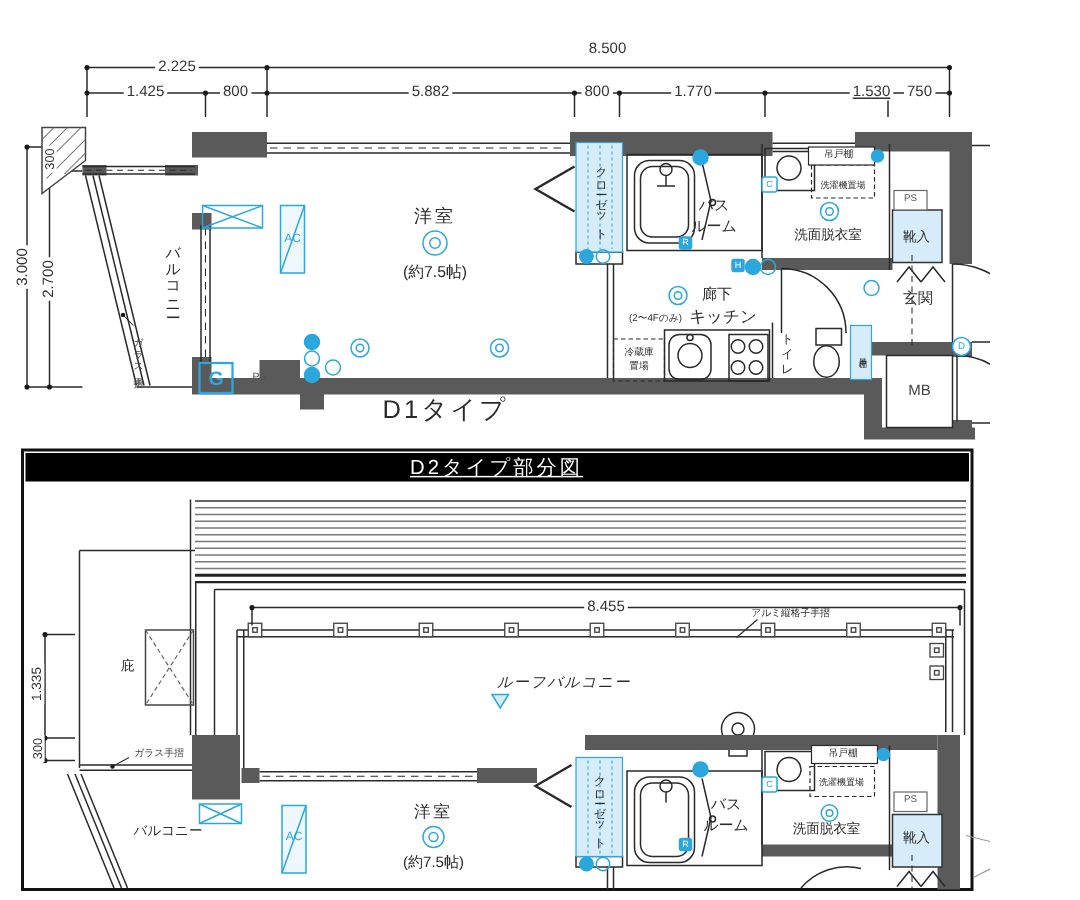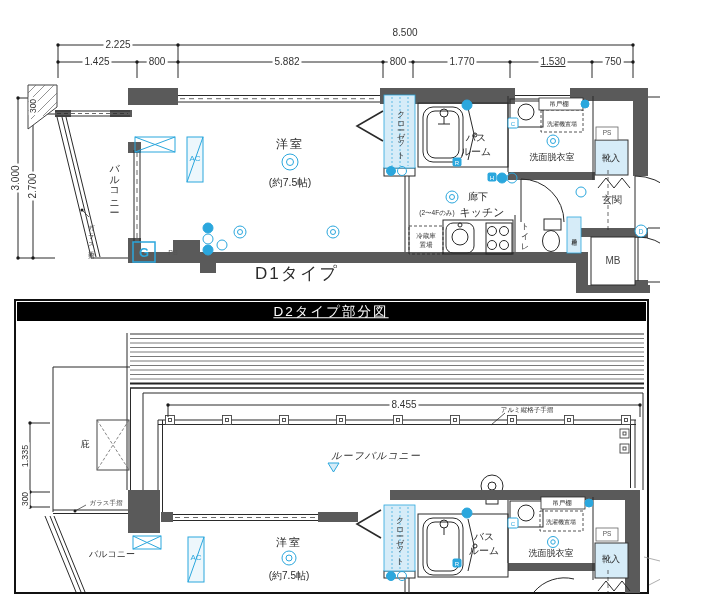--- a/index.html
+++ b/index.html
@@ -374,21 +374,21 @@
   </g>
 </svg>
 
   <div class="lbl dim" style="left:118px;top:45px;">2.225</div>
   <div class="lbl dim" style="left:405px;top:33px;">8.500</div>
   <div class="lbl dim" style="left:97px;top:62px;">1.425</div>
   <div class="lbl dim" style="left:157px;top:62px;">800</div>
   <div class="lbl dim" style="left:287px;top:62px;">5.882</div>
   <div class="lbl dim" style="left:398px;top:62px;">800</div>
   <div class="lbl dim" style="left:462px;top:62px;text-align:right;">1.770</div>
-  <div class="lbl dim" style="left:553px;top:62px;text-decoration:underline;">1.530</div>
+  <div class="lbl dim" style="left:581px;top:62px;text-decoration:underline;">1.530</div>
   <div class="lbl dim" style="left:613px;top:62px;">750</div>
   <div class="lbl dim rot" style="left:33px;top:106px;font-size:8.5px;">300</div>
   <div class="lbl dim rot" style="left:16px;top:178px;">3.000</div>
   <div class="lbl dim rot" style="left:33px;top:186px;">2.700</div>
   <div class="lbl dim rot" style="left:694px;top:162px;">2.500</div>
   <div class="lbl dim rot" style="left:694px;top:254px;">1.000</div>
 
   <div class="lbl vtext" style="left:114px;top:182px;font-size:10px;">バルコニー</div>
   <div class="lbl vtext" style="left:91px;top:234px;font-size:6.5px;color:#444;">ガラス手摺</div>
   <div class="lbl cyan" style="left:195px;top:159px;font-size:8px;">AC</div>

